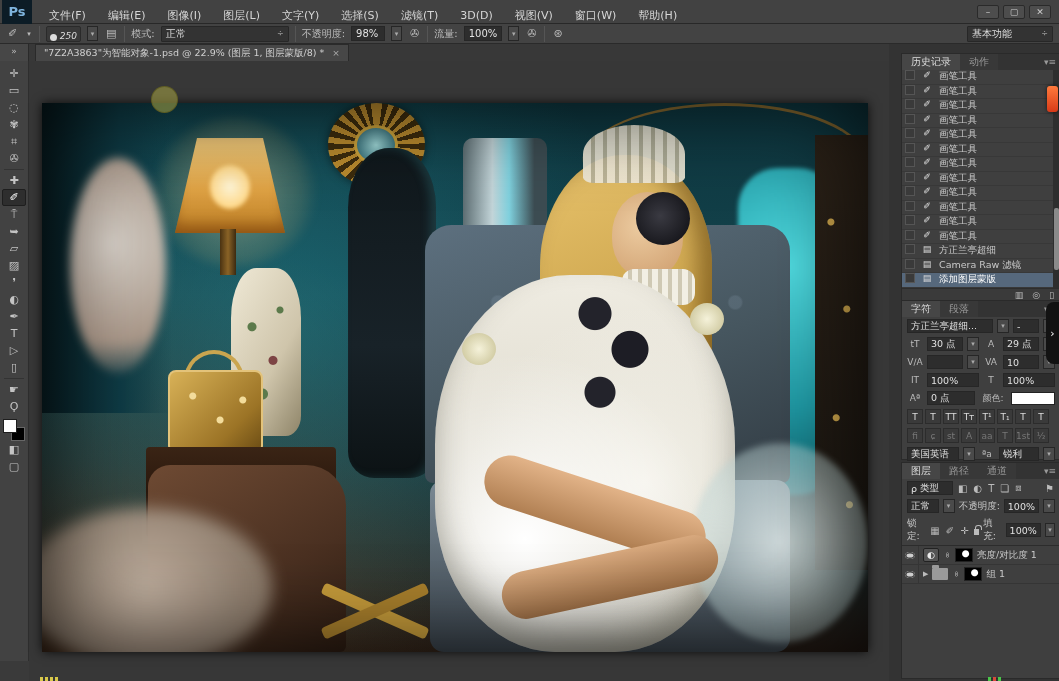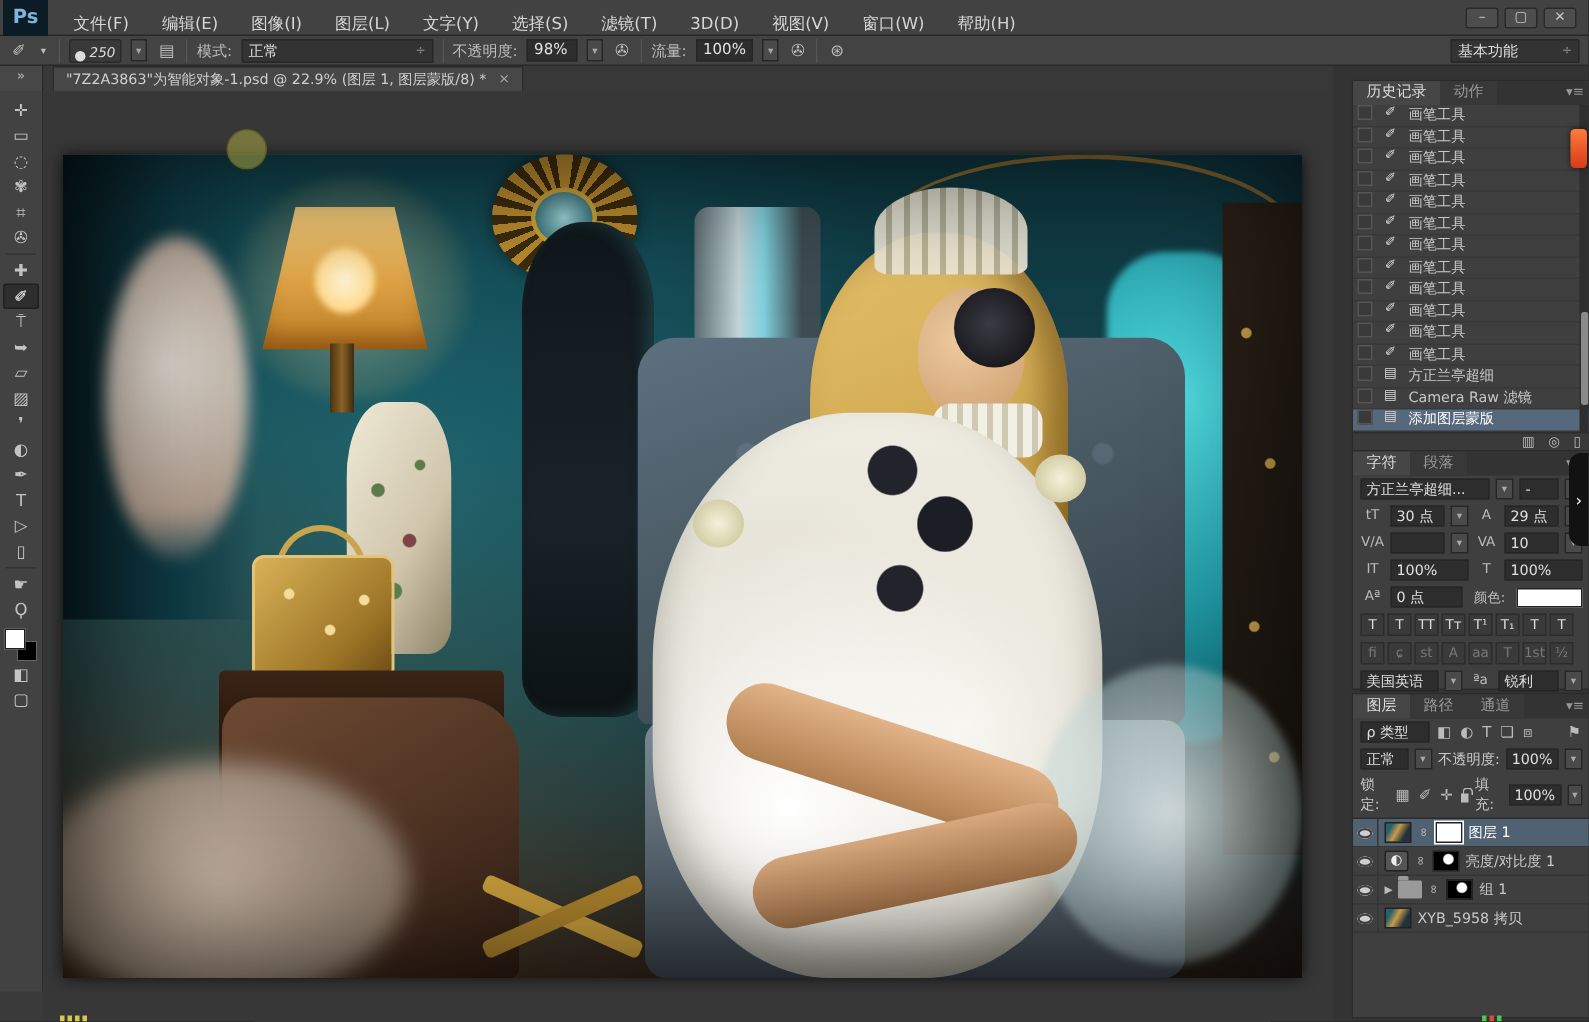--- a/index.html
+++ b/index.html
@@ -581,55 +581,39 @@
         <span>锁定:</span>
         <span class="licon">▦</span>
         <span class="licon">✐</span>
         <span class="licon">✛</span>
         <span class="mini-lock"></span>
         <span style="margin-left:auto;">填充:</span>
         <span class="cfield" style="max-width:36px;">100%</span>
         <span class="cdrop">▾</span>
       </div>
       <div class="llist">
-        <div class="layer selected">
-          <span class="eyebox">
-              <span class="eye"></span>
-            </span>
-          <span class="thumb"></span>
-          <span class="linkg">∞</span>
-          <span class="mask white" style="outline:1px solid #fff;"></span>
-          <span>图层 1</span>
-        </div>
         <div class="layer">
           <span class="eyebox">
               <span class="eye"></span>
             </span>
           <span class="adj">◐</span>
           <span class="linkg">∞</span>
           <span class="mask blob"></span>
           <span>亮度/对比度 1</span>
         </div>
         <div class="layer">
           <span class="eyebox">
               <span class="eye"></span>
             </span>
           <span style="font-size:7px;color:#bbb;">▶</span>
           <span class="folder"></span>
           <span class="linkg">∞</span>
           <span class="mask blob"></span>
           <span>组 1</span>
         </div>
-        <div class="layer">
-          <span class="eyebox">
-              <span class="eye"></span>
-            </span>
-          <span class="thumb"></span>
-          <span>XYB_5958 拷贝</span>
-        </div>
       </div>
     </div>
 
     <div class="badge"></div>
     <div class="chevron-tab">›</div>
   </div>
 
   <div class="frag" style="left:40px; top:677px;">
       <i></i>
       <i></i>

